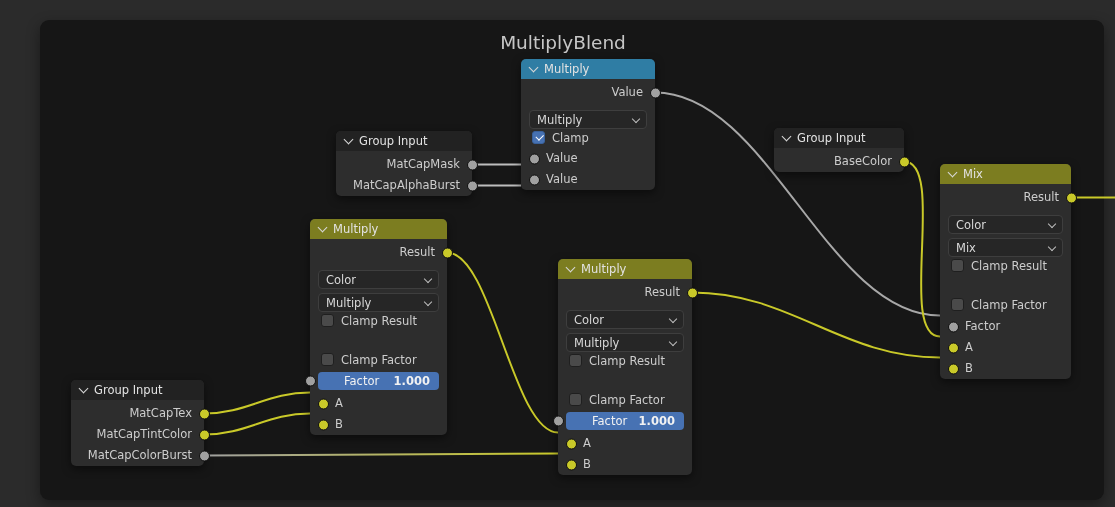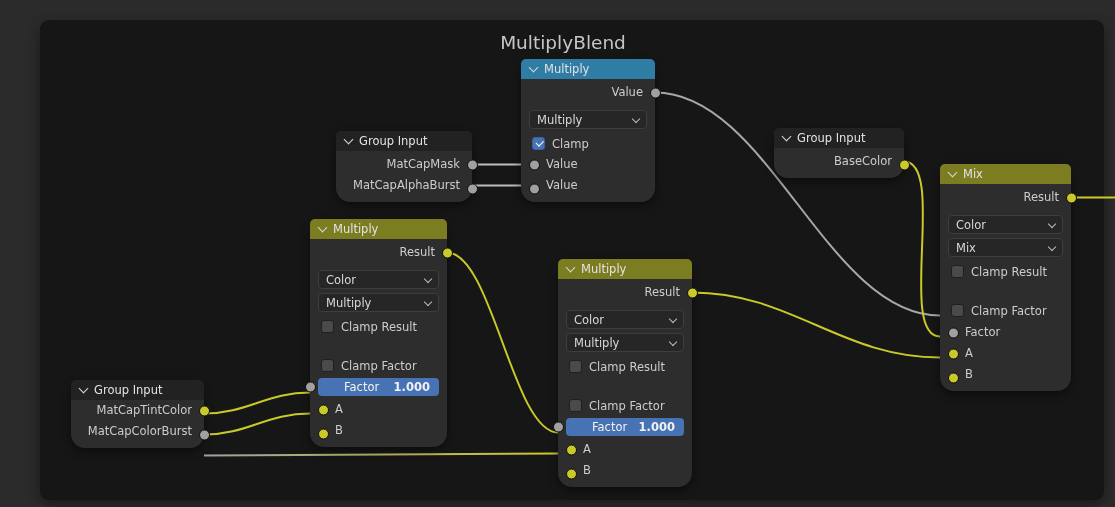--- a/index.html
+++ b/index.html
@@ -5,21 +5,21 @@
   * { margin:0; padding:0; box-sizing:content-box; }
   html,body { width:1115px; height:507px; background:#2b2b2b; overflow:hidden;
               font-family:"DejaVu Sans","Liberation Sans",sans-serif; }
   #stage { position:relative; width:1115px; height:507px; }
   #editor { position:absolute; left:40px; top:20px; width:1064px; height:480px;
             background:#161616; border-radius:9px; box-shadow:0 5px 14px rgba(0,0,0,.4); }
   #title { position:absolute; left:563px; top:32px; transform:translateX(-50%);
            font-size:18.5px; color:#c6c6c6; z-index:3; white-space:nowrap; }
   #wires { position:absolute; left:0; top:0; z-index:1; }
 
-  .node { position:absolute; z-index:2; background:#2d2d2d; border-radius:14px;
+  .node { position:absolute; z-index:2; background:#2d2d2d; border-radius:5px;
           box-shadow:0 3px 8px rgba(0,0,0,.5); font-size:11.5px; color:#cdcdcd; }
   .node-header { height:20px; display:flex; align-items:center; gap:7px; padding:0 9px;
                  border-radius:5px 5px 0 0; color:#e2e2e2; }
   .hdr-blue  { background:#2f7da4; }
   .hdr-olive { background:#7c7d20; }
   .hdr-dark  { background:#222222; }
   .chev { width:6px; height:6px; border-right:1.5px solid #d8d8d8; border-bottom:1.5px solid #d8d8d8;
           transform:rotate(45deg); margin-top:-3px; flex:0 0 auto; }
 
   .row { position:relative; height:21px; line-height:21px;margin-left:13px; }
@@ -32,42 +32,42 @@
   .sock.gray { background:#a0a0a0; } .sock.yellow { background:#c9c929; }
 
   .dropdown { height:17px; margin:0 8px; border-radius:4px; background:#262626;
               border:1px solid #3e3e3e; display:flex; align-items:center;
               justify-content:space-between; padding:0 7px; color:#d8d8d8; }
   .dd1 { margin-top:7px; } .dd2 { margin-top:4px; }
   .dd-chev { width:5px; height:5px; border-right:1.3px solid #bdbdbd; border-bottom:1.3px solid #bdbdbd;
              transform:rotate(45deg); margin-top:-2px; }
 
   .cb-row { display:flex; align-items:center; gap:7px; padding-left:11px; height:17px; }
-  .cb1{margin-top:6px;} .cb2{margin-top:22px;}
+  .cb1{} .cb2{margin-top:22px;}
   .checkbox { width:13px; height:13px; border-radius:3px; background:#4a4a4a;
               border:1px solid #1f1f1f; box-sizing:border-box; position:relative; flex:0 0 auto; }
   .checkbox.checked { background:#4772b3; border-color:#39619c; }
   .checkbox.checked::after { content:""; position:absolute; left:2.5px; top:2px;
               width:6px; height:3.5px; border-left:1.8px solid #fff; border-bottom:1.8px solid #fff;
               transform:rotate(-45deg); }
 
   .factor-row { position:relative; margin-top:4px; height:18px; }
   .slider { position:absolute; left:8px; right:8px; top:0; bottom:0; border-radius:4px;
             background:#4772b3; display:flex; align-items:center; color:#f2f2f2; }
   .slider .s-label { padding-left:26px; }
   .slider .s-value { margin-left:auto; padding-right:9px;font-weight:bold; }
 
   #n-mul-top { left:521px; top:59px;  width:134px; }
   #n-gi-top  { left:336px; top:131px; width:136px; }
   #n-gi-base { left:774px; top:128px; width:130px; }
   #n-mix     { left:940px; top:164px; width:131px; }
   #n-mul-mid { left:310px; top:219px; width:137px; }
   #n-gi-bot  { left:71px;  top:380px; width:133px; }
   #n-mul-bot { left:558px; top:259px; width:134px; }
-  .pb { padding-bottom:6px; }
+  .pb { padding-bottom:0; }
 </style>
 </head>
 <body>
 
 <div id="stage">
   <div id="editor"></div>
 
   <div id="title">MultiplyBlend</div>
 
   <svg id="wires" width="1115" height="507">
@@ -221,20 +221,24 @@
       <span class="sock l yellow"></span>
       <span>B</span>
     </div>
   </div>
 
   <div class="node" id="n-gi-bot">
     <div class="node-header hdr-dark">
       <span class="chev"></span>
       <span>Group Input</span>
     </div>
+    <div class="row out mt3">
+      <span>MatCapTex</span>
+      <span class="sock r yellow"></span>
+    </div>
     <div class="row out">
       <span>MatCapTintColor</span>
       <span class="sock r yellow"></span>
     </div>
     <div class="row out pb">
       <span>MatCapColorBurst</span>
       <span class="sock r gray"></span>
     </div>
   </div>
 

